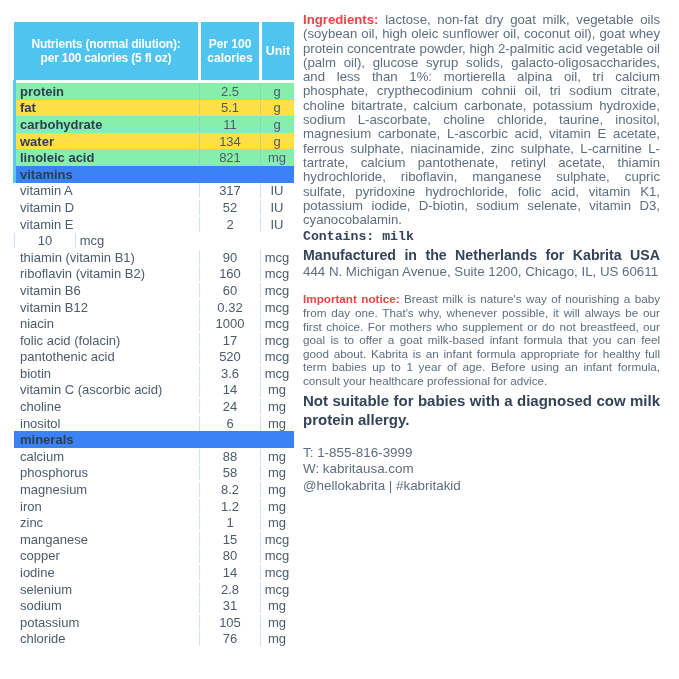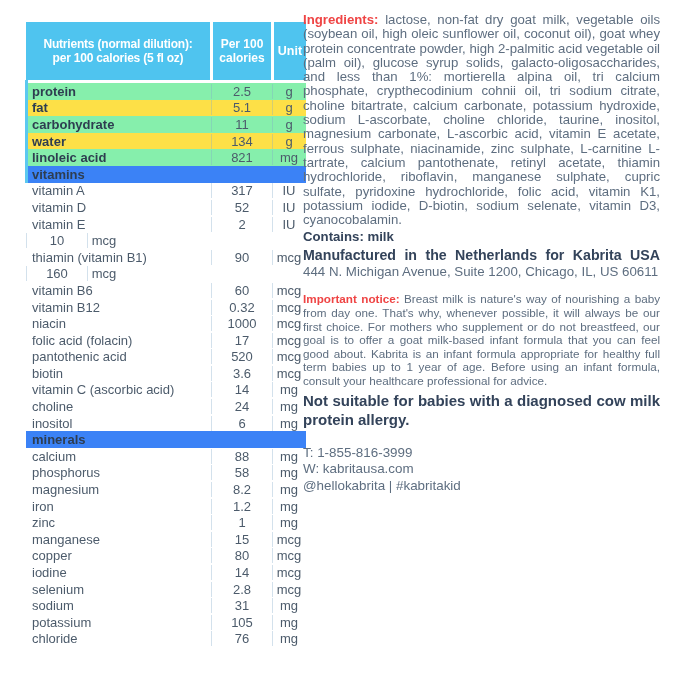--- a/index.html
+++ b/index.html
@@ -1,20 +1,20 @@
 <!DOCTYPE html>
 <html><head>
 <meta charset="utf-8">
 <style>
   html,body { margin:0; padding:0; background:#ffffff; }
   body { width:679px; height:679px; font-family:"Liberation Sans", sans-serif; }
   .page { position:relative; width:679px; height:679px; background:#fff; overflow:hidden; }
 
   
-  .ntable { position:absolute; left:26px; top:22px; width:280px; }
+  .ntable { position:absolute; left:14px; top:22px; width:280px; }
   .thead { display:flex; gap:3px; height:58px; }
   .th { background:#4FC4EF; color:#fff; font-weight:bold; display:flex; flex-direction:column;
         align-items:center; justify-content:center; text-align:center; line-height:1.18;
         box-sizing:border-box; }
   .th1 { flex:0 0 184px; font-size:12px; letter-spacing:-0.2px; white-space:nowrap; }
   .th2 { flex:0 0 58px; font-size:12px; }
   .th3 { flex:0 0 32px; font-size:12.5px; }
 
   .tbody { margin-top:3px; position:relative; }
   .trow { display:flex; height:16.6px; align-items:center; box-sizing:border-box; }
@@ -29,21 +29,21 @@
   .trow.shadeB { background:#fde047; }
   .trow.section { background:#3b82f6; }
   .trow.section .c-val, .trow.section .c-unit { border-color:transparent; }
 
   .accent-left { position:absolute; left:-1px; top:58px; width:3px; height:103px; background:#5BC8F0; }
 
   
   .right { position:absolute; left:303px; top:13px; width:357px; color:#5E6E80; }
   .para-b { font-weight:bold; color:#ef4444; }
   .ingredients { font-size:13.2px; line-height:14.3px; text-align:justify; }
-  .contains { margin-top:2px; font-size:13.2px; font-weight:bold; color:#33435A; }
+  .contains { margin-top:2px; font-size:13.2px; font-weight:bold; color:#33435A;font-family:Liberation Mono, monospace; }
   .manufactured { margin-top:3px; font-size:14.2px; font-weight:bold; color:#33435A;
                   text-align:justify; text-align-last:justify; }
   .address { margin-top:1px; font-size:13.3px; }
   .notice { margin-top:13px; font-size:11.7px; line-height:13.6px; text-align:justify; }
   .not-suitable { margin-top:3px; font-size:15px; line-height:19.5px; font-weight:bold;
                   color:#33435A; text-align:justify; }
   .contact { margin-top:15px; font-size:13.4px; line-height:16.8px; }
   .contact div { white-space:nowrap; }
 </style>
 </head>
@@ -114,20 +114,21 @@
         <div class="trow item">
           <div class="c-val">10</div>
           <div class="c-unit">mcg</div>
         </div>
         <div class="trow item">
           <div class="c-name">thiamin (vitamin B1)</div>
           <div class="c-val">90</div>
           <div class="c-unit">mcg</div>
         </div>
         <div class="trow item">
+          <div class="c-name">riboflavin (vitamin B2)</div>
           <div class="c-val">160</div>
           <div class="c-unit">mcg</div>
         </div>
         <div class="trow item">
           <div class="c-name">vitamin B6</div>
           <div class="c-val">60</div>
           <div class="c-unit">mcg</div>
         </div>
         <div class="trow item">
           <div class="c-name">vitamin B12</div>

